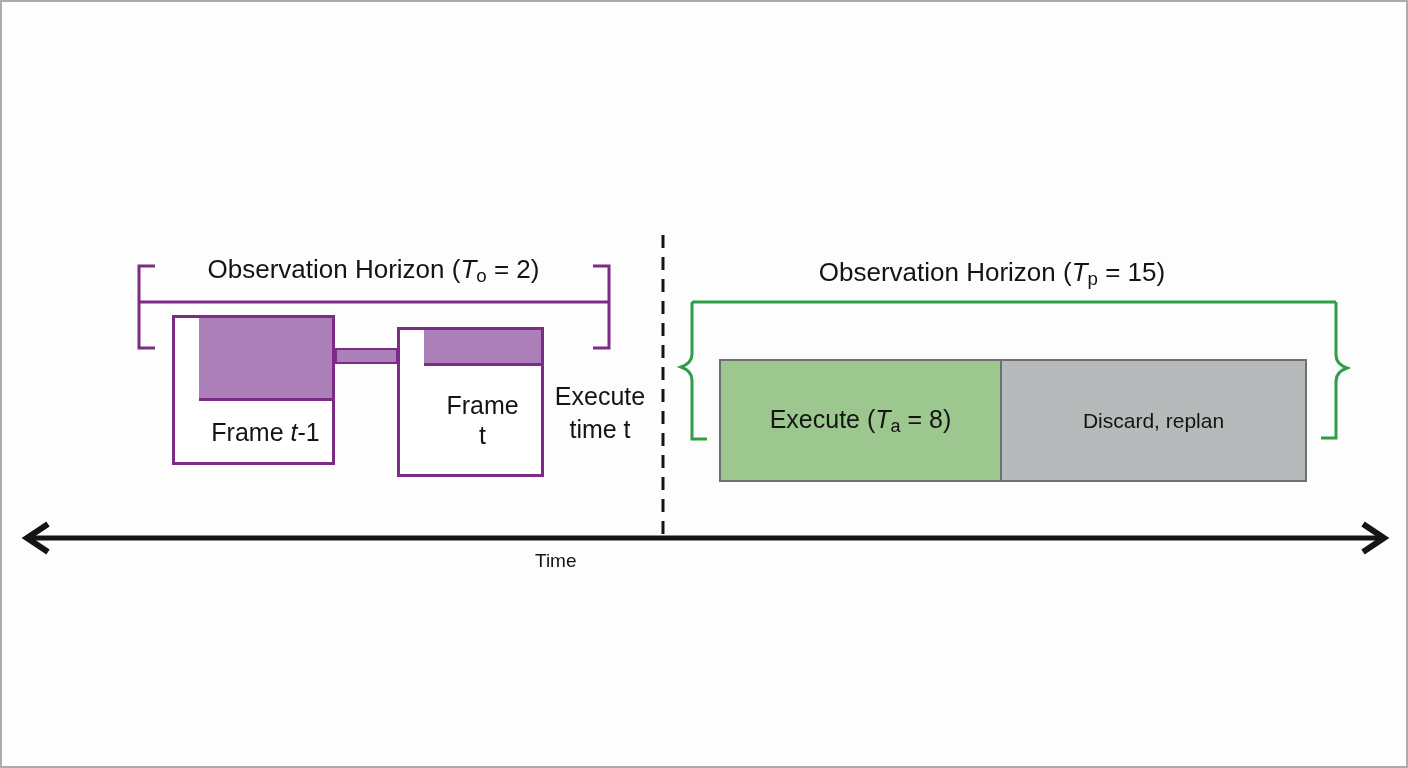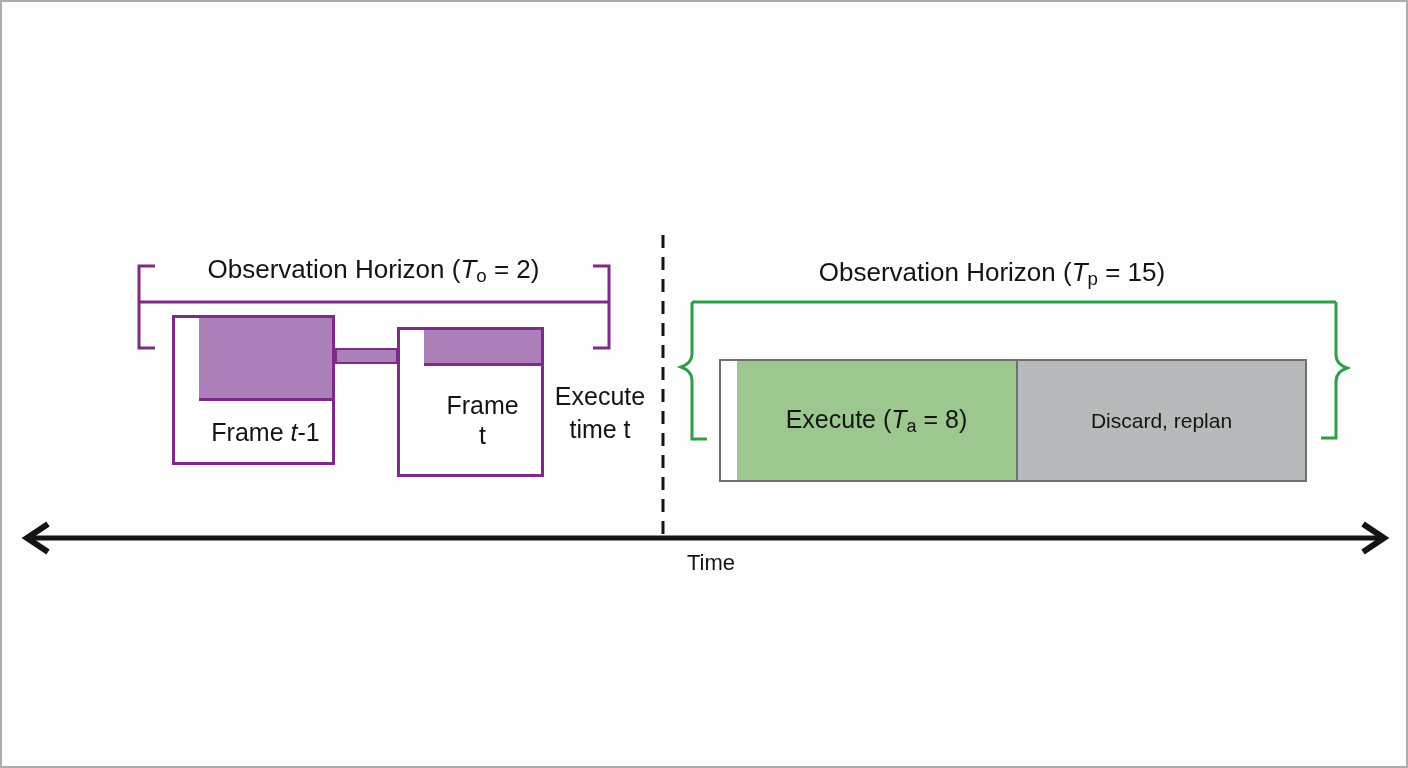--- a/index.html
+++ b/index.html
@@ -77,35 +77,34 @@
   }
   .bar-execute {
     width: 279px;
     background: var(--green-fill, #9cc78f);
     border-right: 2px solid var(--gray-border, #6f6f6f);
     display: flex;
     align-items: center;
     justify-content: center;
     font-size: 25px;
     white-space: nowrap;
-    margin-left: 16px;
   }
   .bar-discard {
     flex: 1;
     background: var(--gray-fill, #b7baba);
     display: flex;
     align-items: center;
     justify-content: center;
     font-size: 21px;
     white-space: nowrap;
   }
 
   .time-label {
-    text-align: right;
-    font-size: 22px;
+    text-align: left;
+    font-size: 19px;
   }
 </style>
 </head>
 <body>
 
 <div id="canvas">
 
   <svg id="lines" viewBox="0 0 1408 768">
 
     <path class="purple-stroke" d="M153,264 L137,264 L137,346 L153,346"></path>

